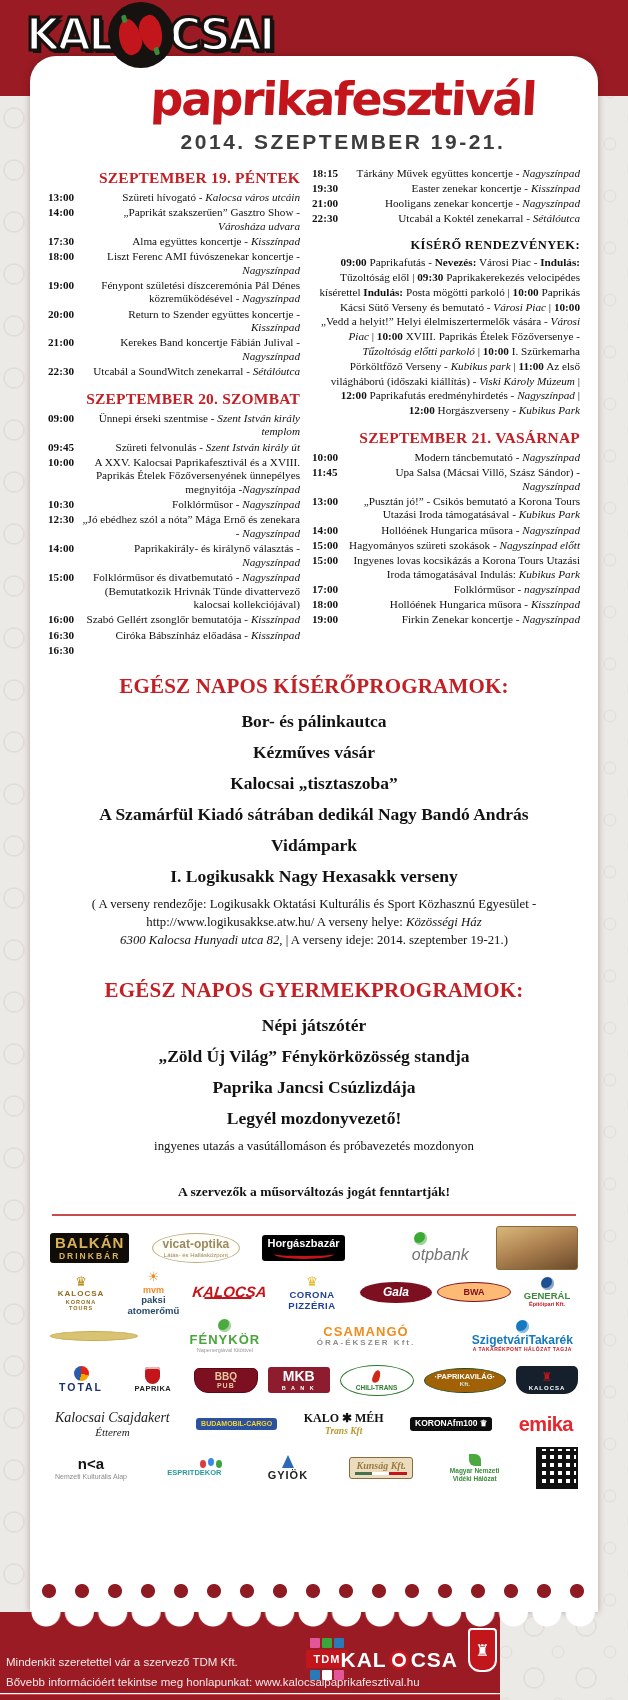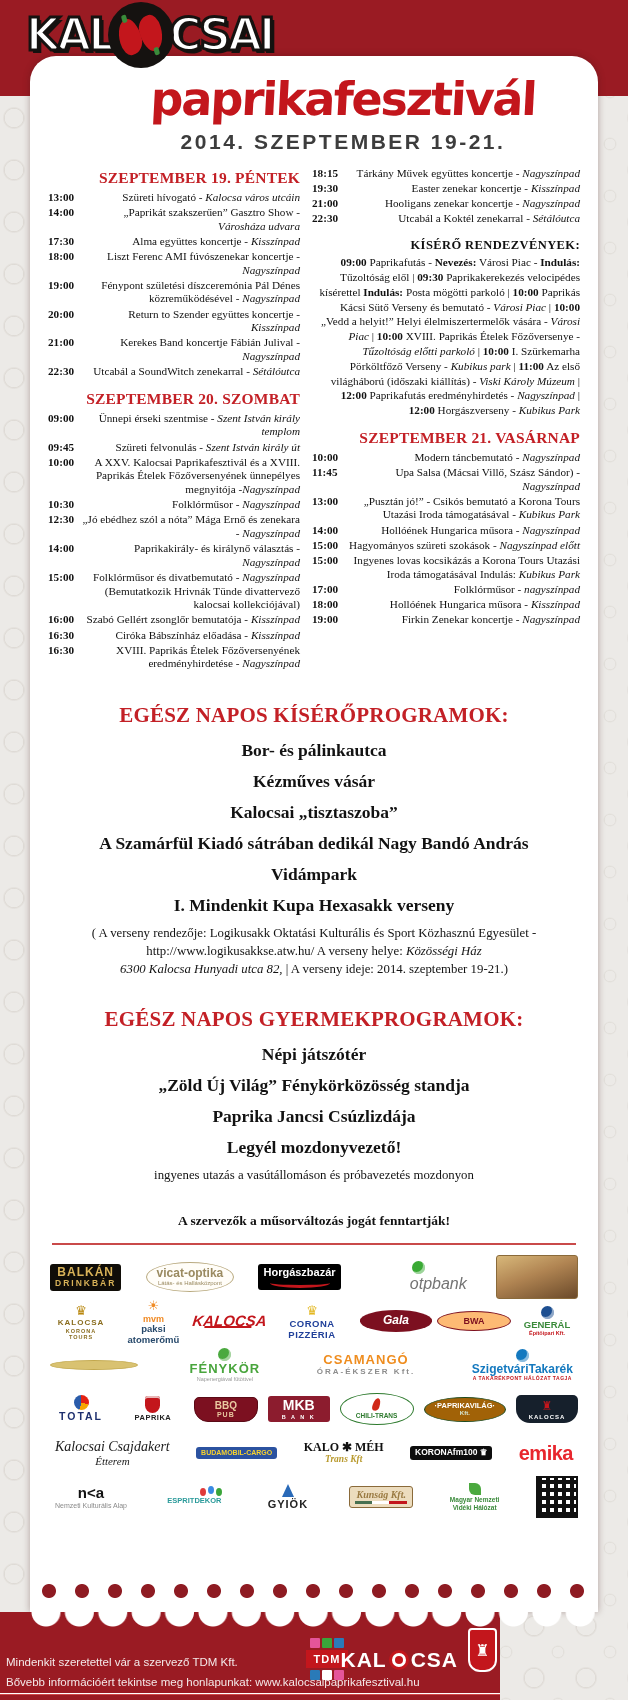--- a/index.html
+++ b/index.html
@@ -147,21 +147,21 @@
           <div class="day-header">SZEPTEMBER 20. SZOMBAT</div>
           <div class="item"><span class="t">09:00</span><span><span>Ünnepi érseki szentmise - </span><span class="it">Szent István király templom</span></span></div>
           <div class="item"><span class="t">09:45</span><span><span>Szüreti felvonulás - </span><span class="it">Szent István király út</span></span></div>
           <div class="item"><span class="t">10:00</span><span><span>A XXV. Kalocsai Paprikafesztivál és a XVIII. Paprikás Ételek Főzőversenyének ünnepélyes megnyitója -</span><span class="it">Nagyszínpad</span></span></div>
           <div class="item"><span class="t">10:30</span><span><span>Folklórműsor - </span><span class="it">Nagyszínpad</span></span></div>
           <div class="item"><span class="t">12:30</span><span><span>„Jó ebédhez szól a nóta” Mága Ernő és zenekara - </span><span class="it">Nagyszínpad</span></span></div>
           <div class="item"><span class="t">14:00</span><span><span>Paprikakirály- és királynő választás - </span><span class="it">Nagyszínpad</span></span></div>
           <div class="item"><span class="t">15:00</span><span><span>Folklórműsor és divatbemutató - </span><span class="it">Nagyszínpad</span><span> (Bemutatkozik Hrivnák Tünde divattervező kalocsai kollekciójával)</span></span></div>
           <div class="item"><span class="t">16:00</span><span><span>Szabó Gellért zsonglőr bemutatója - </span><span class="it">Kisszínpad</span></span></div>
           <div class="item"><span class="t">16:30</span><span><span>Ciróka Bábszínház előadása - </span><span class="it">Kisszínpad</span></span></div>
-          <div class="item"><span class="t">16:30</span><span><span>XVIII. Paprikás Ételek Főzőversenyének eredményhirdetése - </span><span class="it">Nagyszínpad</span></span></div>
+          <div class="item"><span class="t">16:30</span></div>
         </div>
       <div class="col right" id="col-right">
           <div class="item"><span class="t">18:15</span><span><span>Tárkány Művek együttes koncertje - </span><span class="it">Nagyszínpad</span></span></div>
           <div class="item"><span class="t">19:30</span><span><span>Easter zenekar koncertje - </span><span class="it">Kisszínpad</span></span></div>
           <div class="item"><span class="t">21:00</span><span><span>Hooligans zenekar koncertje - </span><span class="it">Nagyszínpad</span></span></div>
           <div class="item"><span class="t">22:30</span><span><span>Utcabál a Koktél zenekarral - </span><span class="it">Sétálóutca</span></span></div>
           <div class="sub-header">KÍSÉRŐ RENDEZVÉNYEK:</div>
           <div class="para"><span class="bd">09:00</span><span> Paprikafutás - </span><span class="bd">Nevezés:</span><span> Városi Piac - </span><span class="bd">Indulás:</span><span> Tűzoltóság elől | </span><span class="bd">09:30</span><span> Paprikakerekezés velocipédes kísérettel </span><span class="bd">Indulás:</span><span> Posta mögötti parkoló | </span><span class="bd">10:00</span><span> Paprikás Kácsi Sütő Verseny és bemutató - </span><span class="it">Városi Piac</span><span> | </span><span class="bd">10:00</span><span> „Vedd a helyit!” Helyi élelmiszertermelők vására - </span><span class="it">Városi Piac</span><span> | </span><span class="bd">10:00</span><span> XVIII. Paprikás Ételek Főzőversenye - </span><span class="it">Tűzoltóság előtti parkoló</span><span> | </span><span class="bd">10:00</span><span> I. Szürkemarha Pörköltfőző Verseny - </span><span class="it">Kubikus park</span><span> | </span><span class="bd">11:00</span><span> Az első világháború (időszaki kiállítás) - </span><span class="it">Viski Károly Múzeum</span><span> | </span><span class="bd">12:00</span><span> Paprikafutás eredményhirdetés - </span><span class="it">Nagyszínpad</span><span> | </span><span class="bd">12:00</span><span> Horgászverseny - </span><span class="it">Kubikus Park</span></div>
           <div class="day-header">SZEPTEMBER 21. VASÁRNAP</div>
           <div class="item"><span class="t">10:00</span><span><span>Modern táncbemutató - </span><span class="it">Nagyszínpad</span></span></div>
@@ -177,42 +177,42 @@
     </div>
 
     <div id="sections">
         <div class="section">
           <div class="sec-title">EGÉSZ NAPOS KÍSÉRŐPROGRAMOK:</div>
           <div class="sec-line">Bor- és pálinkautca</div>
           <div class="sec-line">Kézműves vásár</div>
           <div class="sec-line">Kalocsai „tisztaszoba”</div>
           <div class="sec-line">A Szamárfül Kiadó sátrában dedikál Nagy Bandó András</div>
           <div class="sec-line">Vidámpark</div>
-          <div class="sec-line">I. Mindenkit Kupa Hexasakk verseny</div>
+          <div class="sec-line">I. Logikusakk Nagy Hexasakk verseny</div>
           <div class="sec-note"><span>( A verseny rendezője:  Logikusakk Oktatási Kulturális és Sport Közhasznú Egyesület -</span></div>
           <div class="sec-note"><span>http://www.logikusakkse.atw.hu/  A verseny helye: </span><span class="it">Közösségi Ház</span></div>
           <div class="sec-note"><span class="it">6300 Kalocsa  Hunyadi utca 82,</span><span> | A verseny ideje: 2014.  szeptember 19-21.)</span></div>
         </div>
         <div class="section">
           <div class="sec-title">EGÉSZ NAPOS GYERMEKPROGRAMOK:</div>
           <div class="sec-line">Népi játszótér</div>
           <div class="sec-line">„Zöld Új Világ” Fénykörközösség standja</div>
           <div class="sec-line">Paprika Jancsi Csúzlizdája</div>
           <div class="sec-line">Legyél mozdonyvezető!</div>
           <div class="sec-note"><span>ingyenes utazás a vasútállomáson és próbavezetés mozdonyon</span></div>
         </div>
       </div>
 
     <div class="disclaimer">A szervezők a műsorváltozás jogát fenntartják!</div>
     <div class="rule"></div>
 
     <div class="sponsors" id="sponsors">
         <div class="sp-row">
           <div class="sp box" style="background: rgb(16, 13, 8);">
-            <div style="color: rgb(216, 178, 88); font-size: 12px; font-weight: 800; letter-spacing: 1px;">BALKÁN</div>
+            <div style="color: rgb(216, 178, 88); font-size: 15px; font-weight: 800; letter-spacing: 1px;">BALKÁN</div>
             <div style="color: rgb(216, 178, 88); font-size: 8.5px; font-weight: 700; letter-spacing: 2px;">DRINKBÁR</div>
           </div>
           <div class="sp oval" style="background: rgb(255, 253, 248); border: 1.5px solid rgb(185, 170, 128);">
             <div style="color: rgb(154, 138, 96); font-size: 12px; font-weight: 700;">vicat-optika</div>
             <div style="color: rgb(154, 138, 96); font-size: 6px; font-weight: 400;">Látás- és Hallásközpont</div>
           </div>
           <div class="sp box swoosh" style="background: rgb(0, 0, 0);">
             <div style="color: rgb(255, 255, 255); font-size: 11px; font-weight: 700;">Horgászbazár</div>
           </div>
           <div class="sp plain">

